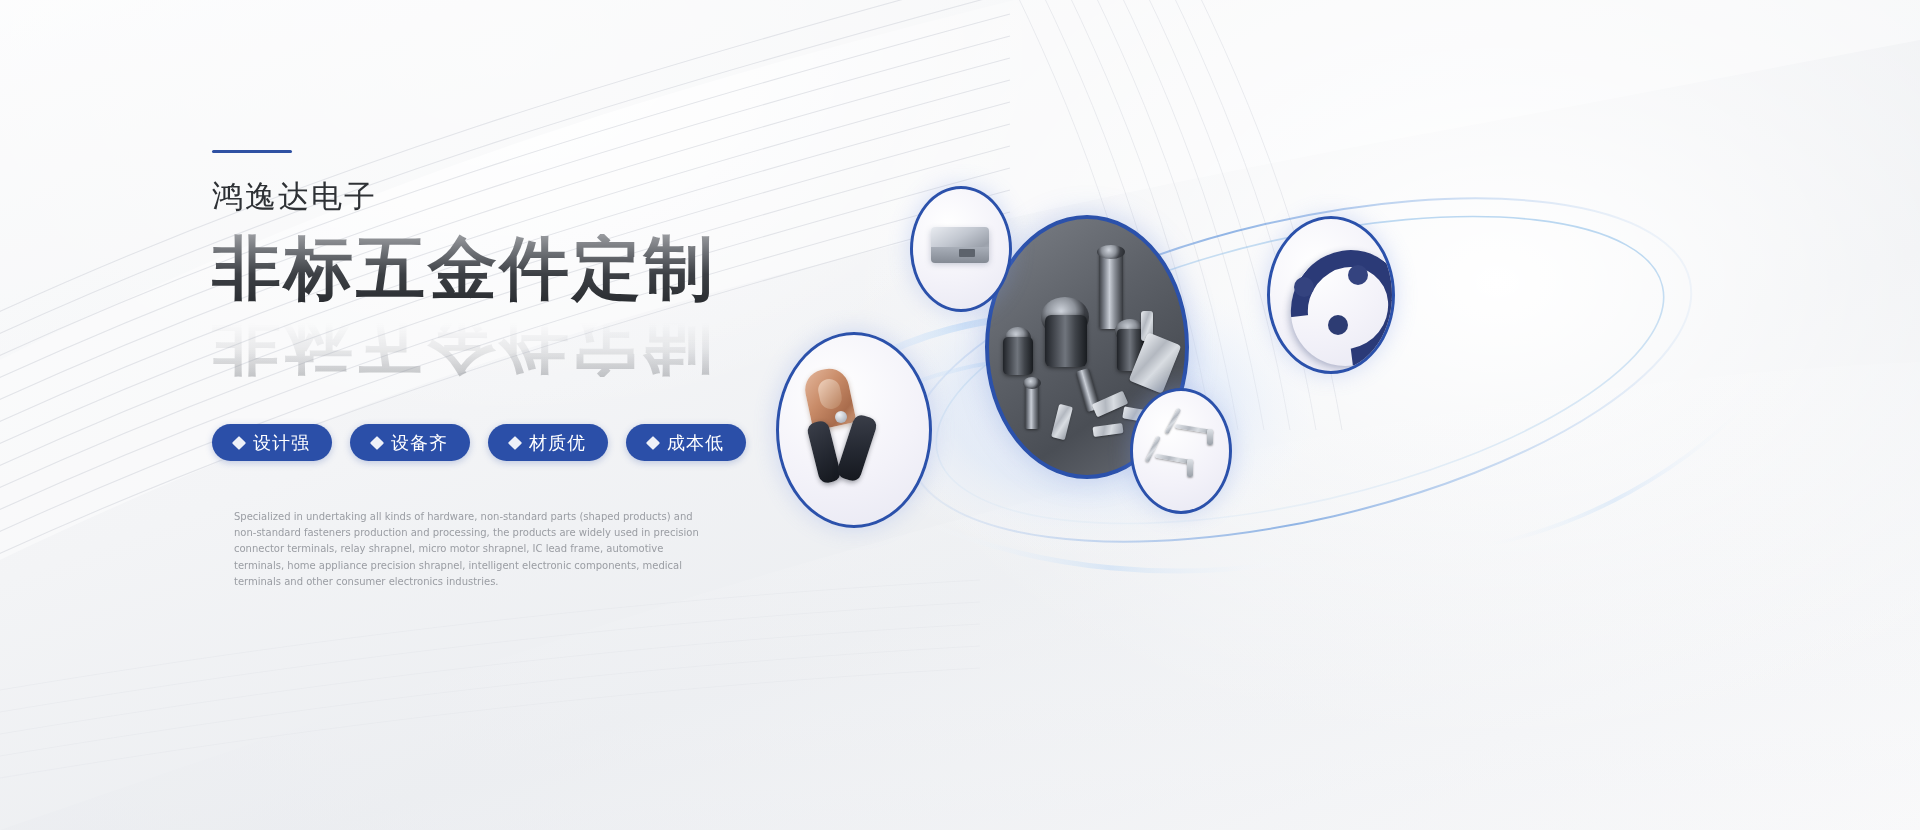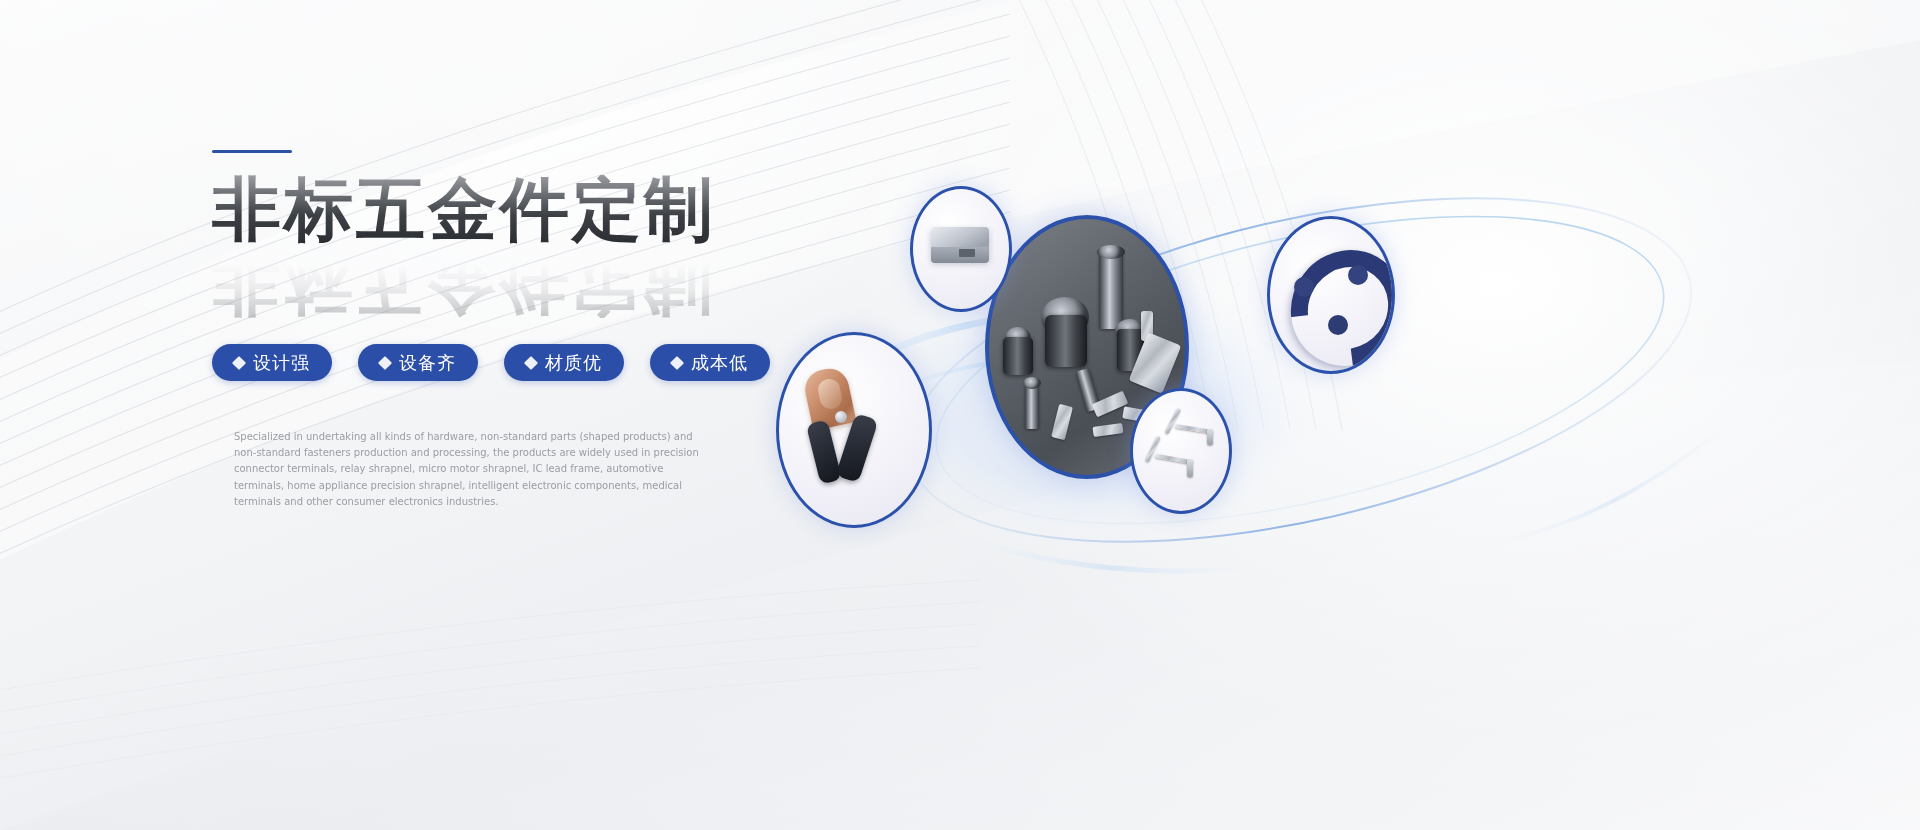--- a/index.html
+++ b/index.html
@@ -48,21 +48,21 @@
     font-size:69px;line-height:1;letter-spacing:3px;font-weight:bold;
     font-family:"DejaVu Sans","Liberation Sans",sans-serif;
     transform:scaleY(-1);
     background:linear-gradient(180deg,rgba(120,123,128,0.42) 0%,rgba(150,153,158,0.16) 42%,rgba(180,183,188,0.0) 78%);
     -webkit-background-clip:text;background-clip:text;
     color:transparent;-webkit-text-fill-color:transparent;
     white-space:nowrap;pointer-events:none;
   }
 
   
-  .badges{display:flex;gap:26px;margin-top:29px;}
+  .badges{display:flex;gap:18px;margin-top:50px;}
   .badge{
     display:flex;align-items:center;justify-content:center;gap:9px;
     height:37px;padding:0 22px;border-radius:19px;
     background:#2b4fa8;color:#ffffff;
     font-size:18px;letter-spacing:1px;
     font-family:"DejaVu Sans","Liberation Sans",sans-serif;
     box-shadow:0 2px 7px rgba(43,79,168,0.26);
     cursor:pointer;white-space:nowrap;
   }
   .badge .dia{
@@ -174,20 +174,21 @@
       <path d="M0,734 C300,684 620,644 980,624"></path>
       <path d="M0,756 C300,706 620,666 980,646"></path>
       <path d="M0,778 C300,728 620,688 980,668"></path>
     </g>
   </svg>
 
   <div class="left-col">
 
     <div class="accent-rule"></div>
 
+    <div class="brand">鸿逸达电子</div>
 
     <div class="headline-wrap">
       <div class="headline">非标五金件定制</div>
       <div class="headline-reflection">非标五金件定制</div>
     </div>
 
     <div class="badges">
       <div class="badge">
         <span class="dia"></span>
         <span>设计强</span>

